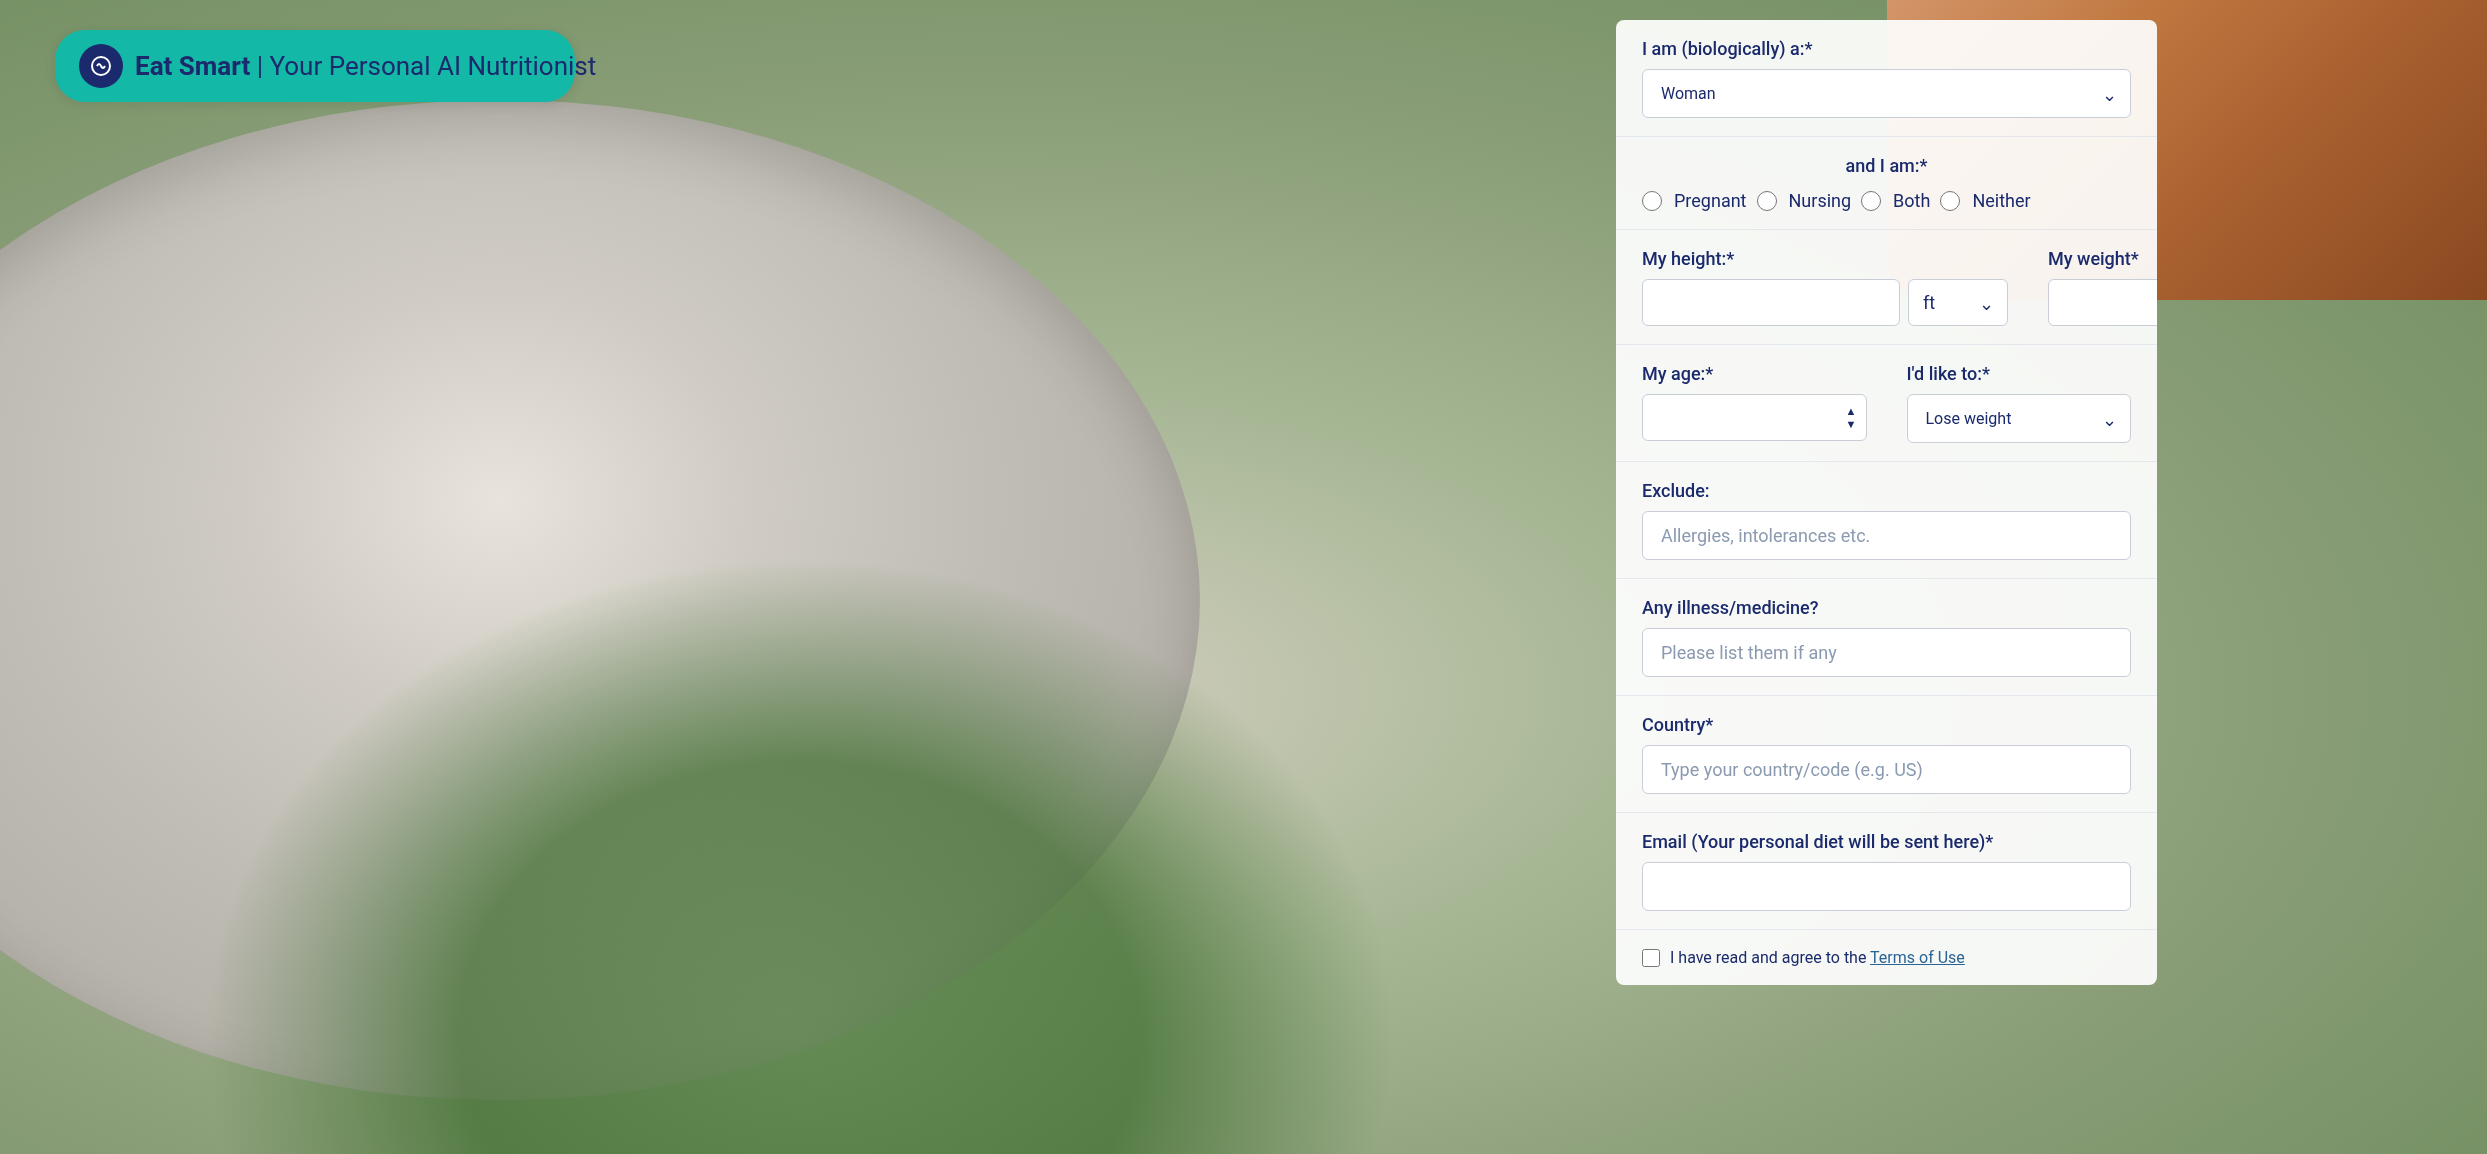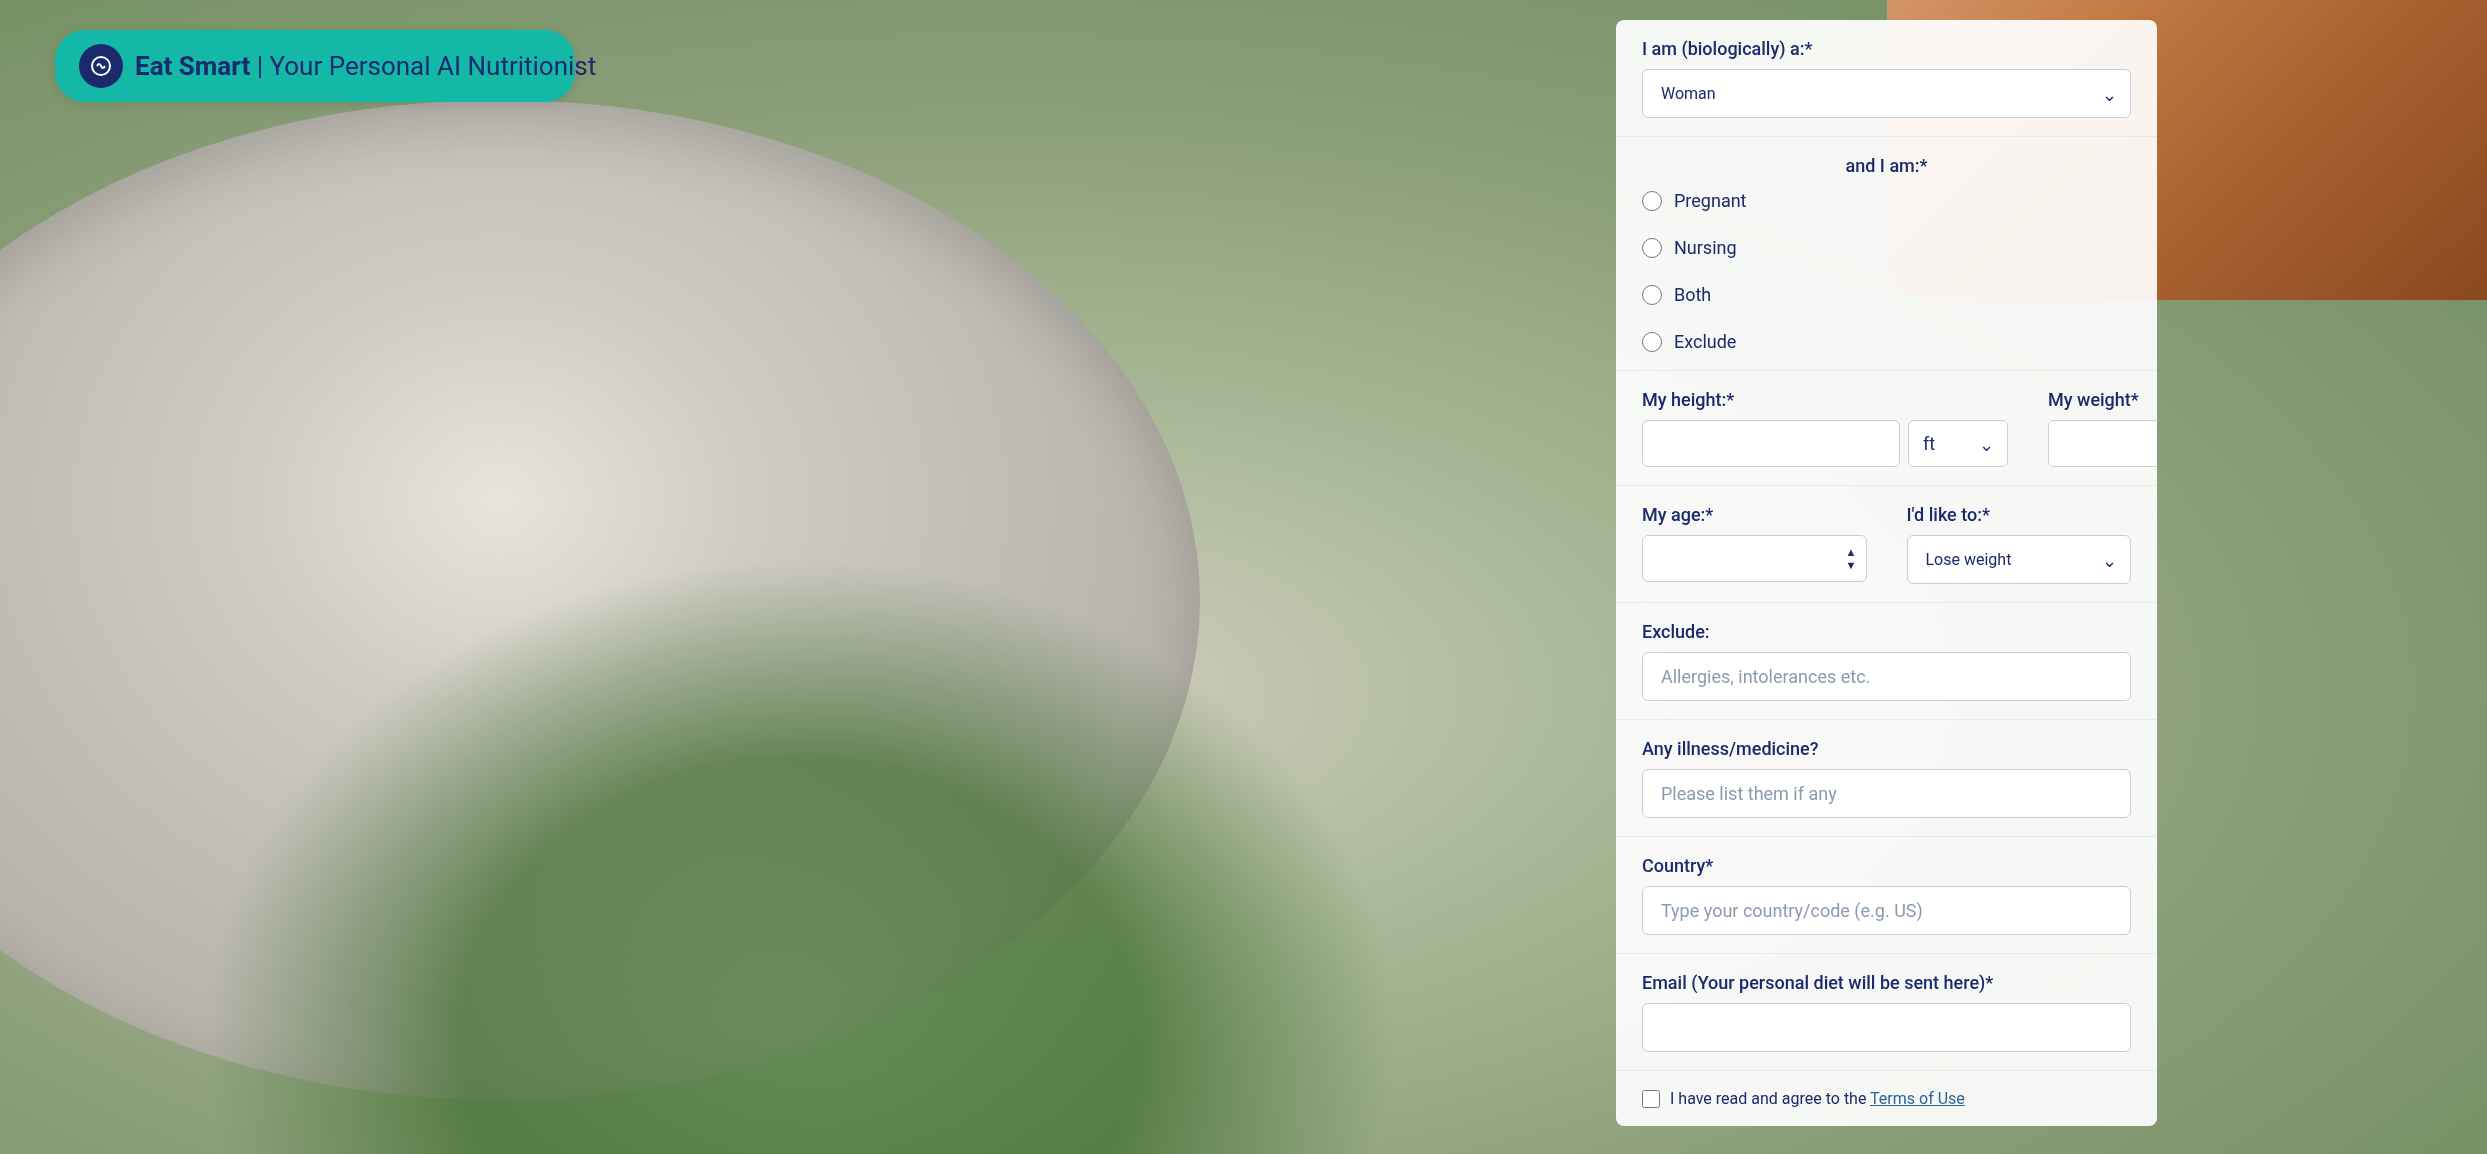--- a/index.html
+++ b/index.html
@@ -149,22 +149,22 @@
       font-size: 18px;
       color: #1a2a6c;
       font-weight: 500;
       margin-bottom: 14px;
       display: block;
       text-align: center;
     }
 
     .radio-group {
       display: flex;
-      flex-direction: column;
-      gap: 26px;
+      flex-direction: row;
+      gap: 10px;
     }
 
     .radio-item {
       display: flex;
       align-items: center;
       gap: 12px;
       cursor: pointer;
     }
 
     .radio-item input[type="radio"] {
@@ -352,21 +352,21 @@
         <div class="radio-item">
           <input type="radio" id="nursing" name="status" value="nursing" style="">
           <label for="nursing">Nursing</label>
         </div>
         <div class="radio-item">
           <input type="radio" id="both" name="status" value="both" style="">
           <label for="both">Both</label>
         </div>
         <div class="radio-item">
           <input type="radio" id="neither" name="status" value="neither" style="">
-          <label for="neither">Exclude</label>
+          <label for="neither">Neither</label>
         </div>
       </div>
     </div>
 
     <div class="merged-section">
       <div style="display:flex; gap:40px;align-items:flex-end;">
         <div class="hw-group">
           <label class="form-label">My height:*</label>
           <div class="hw-inputs">
             <input type="text" class="hw-number" value="" style="">

